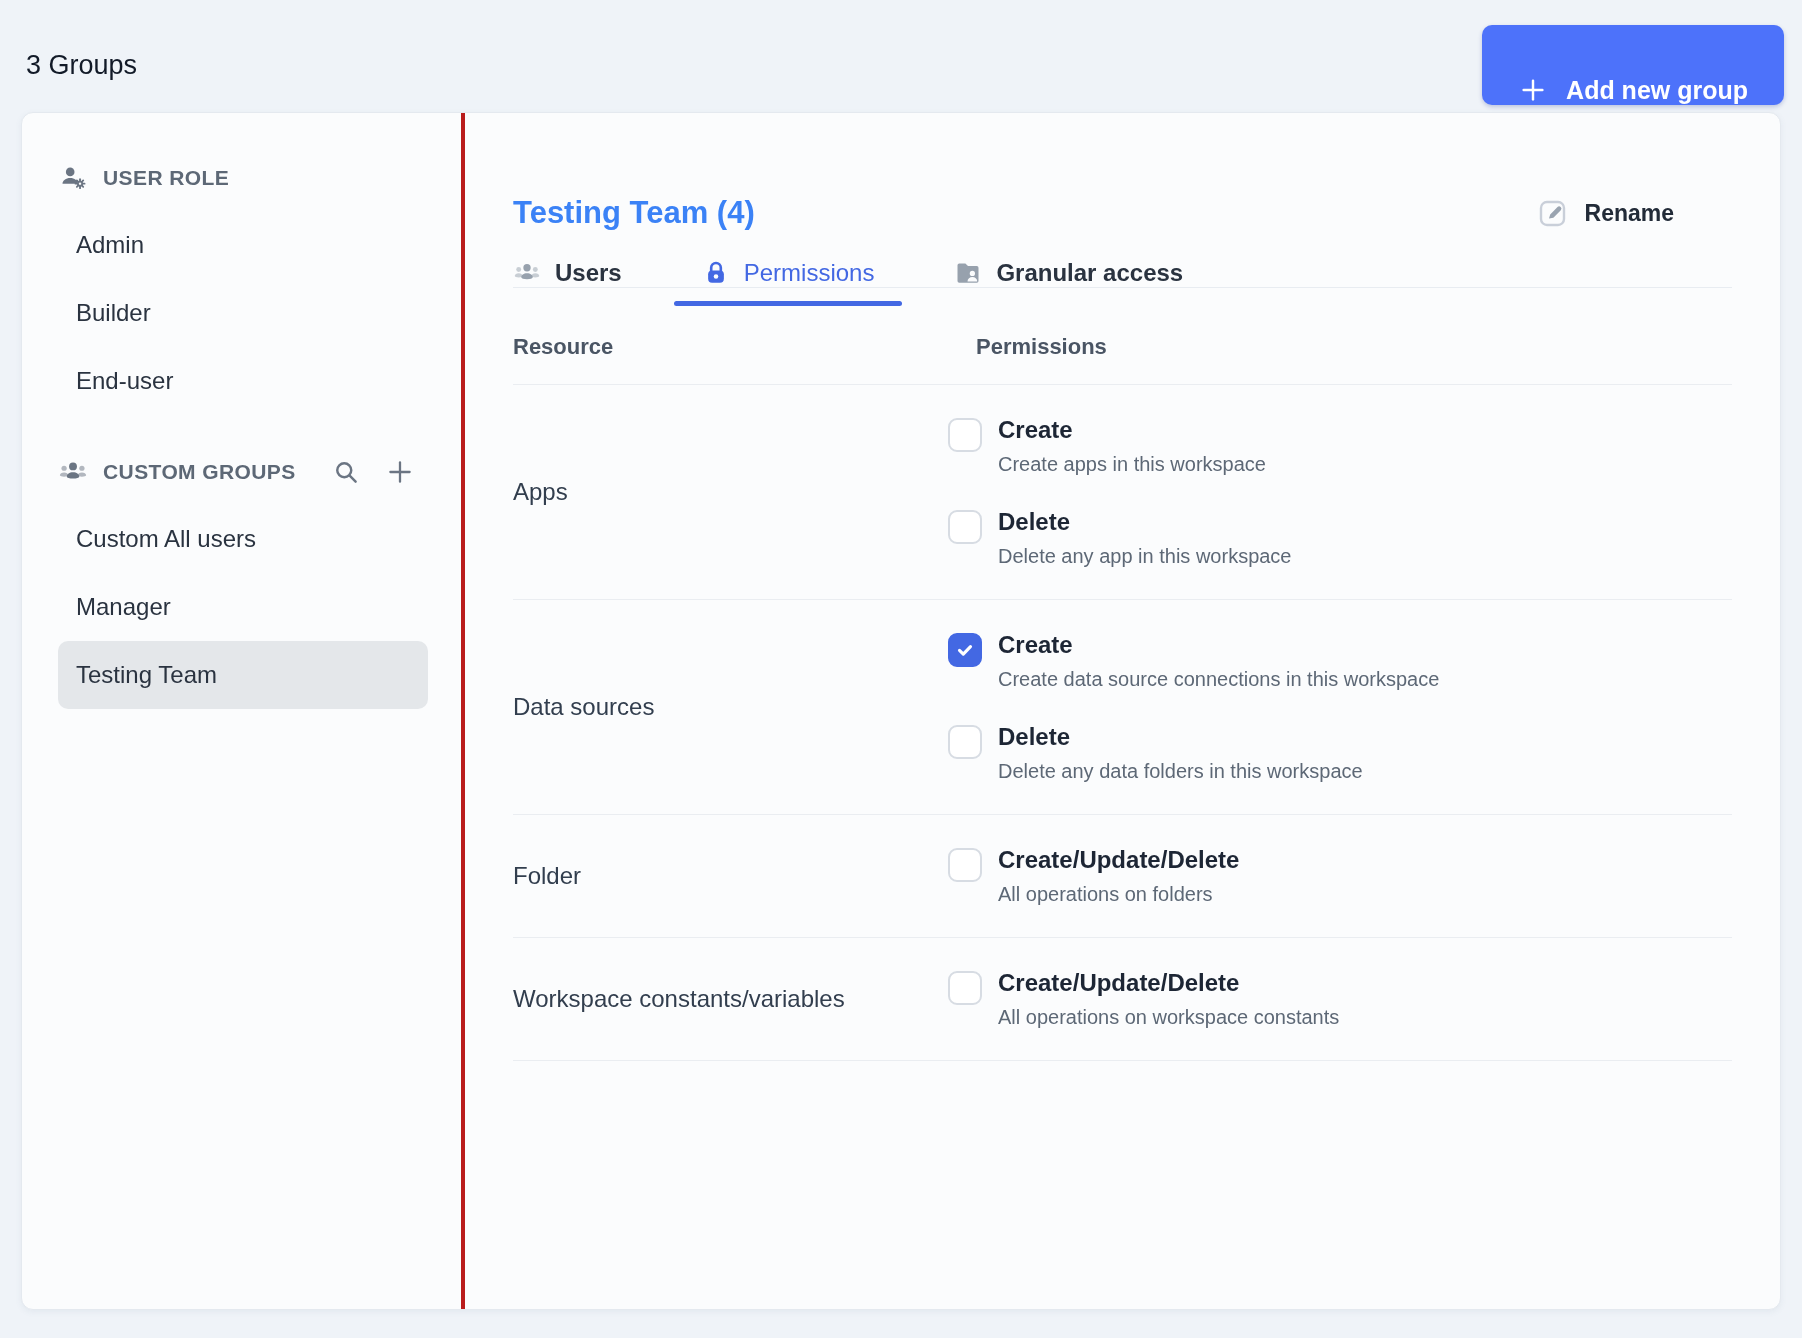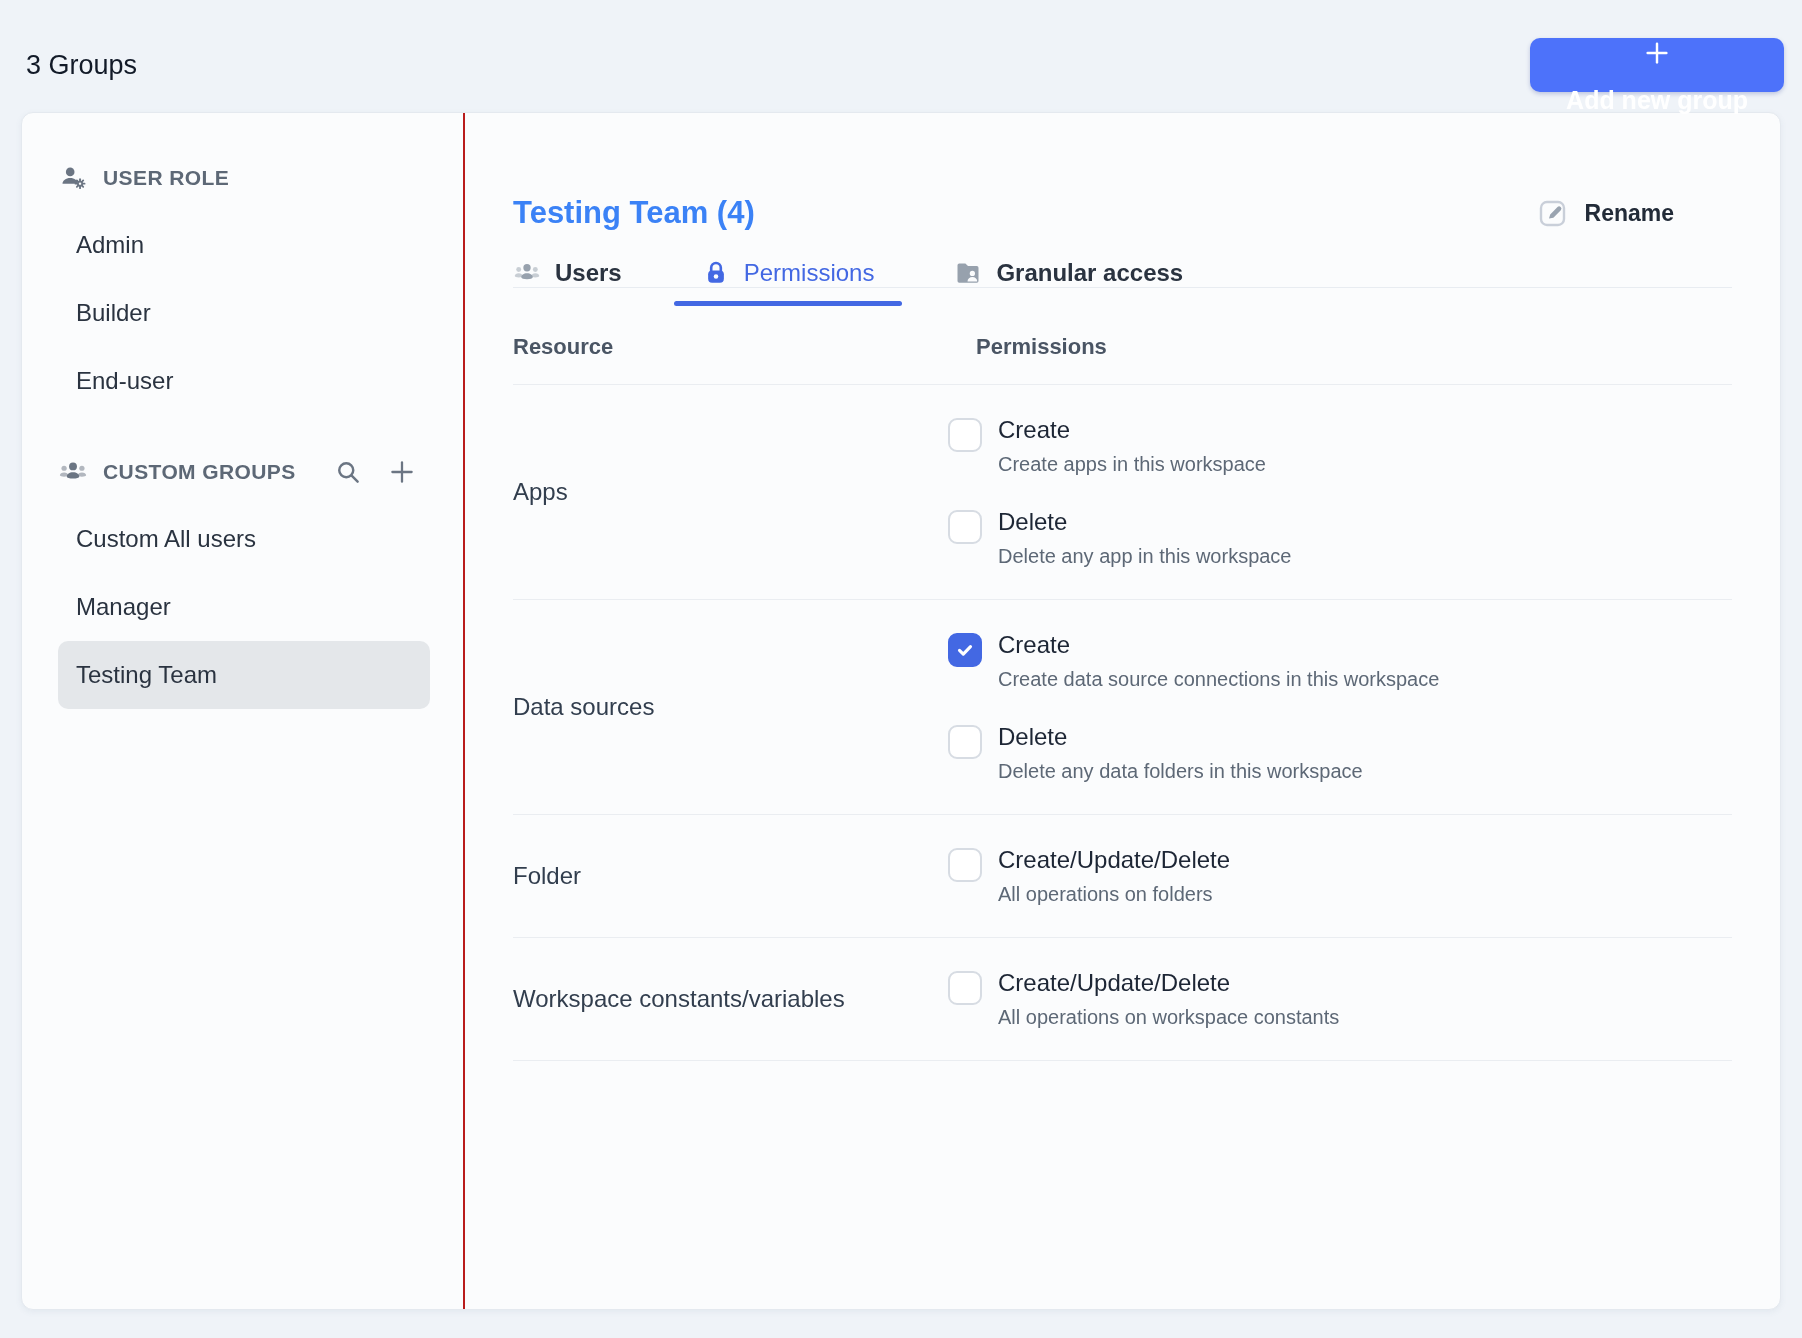--- a/index.html
+++ b/index.html
@@ -14,40 +14,40 @@
   .icon svg { display:block; }
 
   
   .topbar {
     height:112px;
     display:flex; align-items:center; justify-content:space-between;
     padding:18px 18px 0 26px;
   }
   .page-title { font-size:27px; font-weight:500; color:#121a28; }
   .add-btn {
-    display:flex; align-items:center; gap:18px;
-    height:54px; padding:0 36px;
+    display:flex; align-items:flex-end; gap:18px;
+    height:80px; padding:0 36px;
     background:var(--accent,#4d72fa); color:#fff;
     border:none; border-radius:10px;
     font-family:inherit; font-size:25px; font-weight:700;
-    cursor:pointer; box-shadow:0 2px 4px rgba(40,60,150,.25);flex-direction:column;
+    cursor:pointer; box-shadow:0 2px 4px rgba(40,60,150,.25);
   }
   .add-btn .icon svg { width:30px; height:30px; }
 
   
   .card {
     margin:0 21px; height:1198px;
     background:#fbfcfd;
     border:1px solid #e4e9ef; border-radius:12px;
     box-shadow:0 2px 6px rgba(90,110,140,.08);
     display:flex; overflow:hidden;
   }
 
   
-  .sidebar { width:443px; border-right:2px solid #b91c1c; padding:50px 33px 0 36px; }
+  .sidebar { width:443px; border-right:4px solid #b91c1c; padding:50px 33px 0 36px; }
   .section-header {
     display:flex; align-items:center; gap:15px;
     font-size:21px; font-weight:700; letter-spacing:.4px; color:#5d6876;
   }
   .section-header .icon { color:#6b7583; }
   .section-header .icon svg { width:30px; height:30px; }
   .section-actions { margin-left:auto; display:flex; align-items:center; gap:26px; padding-right:14px; color:#5d6876; }
   .section-actions .icon { cursor:pointer; }
   .section-actions .icon svg { width:28px; height:28px; }
   .item-list { margin-top:18px; margin-bottom:42px; display:flex; flex-direction:column; }
@@ -90,21 +90,21 @@
   .prow .resource { width:435px; font-size:24px; color:#323e4e; }
   .perm-list { display:flex; flex-direction:column; gap:32px; }
   .perm-item { display:flex; gap:16px; }
   .checkbox {
     width:34px; height:34px; margin-top:2px;
     border:2px solid #d7dce3; border-radius:9px; background:#fff;
     display:flex; align-items:center; justify-content:center; cursor:pointer; flex-shrink:0;
   }
   .checkbox.checked { background:var(--accent-dark,#4368e3); border-color:var(--accent-dark,#4368e3); }
   .checkbox svg { width:22px; height:22px; }
-  .perm-title { font-size:24px; font-weight:400; color:#1d2635; }
+  .perm-title { font-size:24px; font-weight:700; color:#1d2635; }
   .perm-desc { font-size:20px; color:#5d6876; margin-top:9px; }
 </style>
 </head>
 <body style="--accent: #4d72fa; --accent-dark: #4368e3;">
 
 <div class="topbar">
   <div class="page-title">3 Groups</div>
   <button class="add-btn">
     <span class="icon">
       <svg viewBox="0 0 32 32" fill="none" stroke="#ffffff" stroke-width="2.6" stroke-linecap="round">

